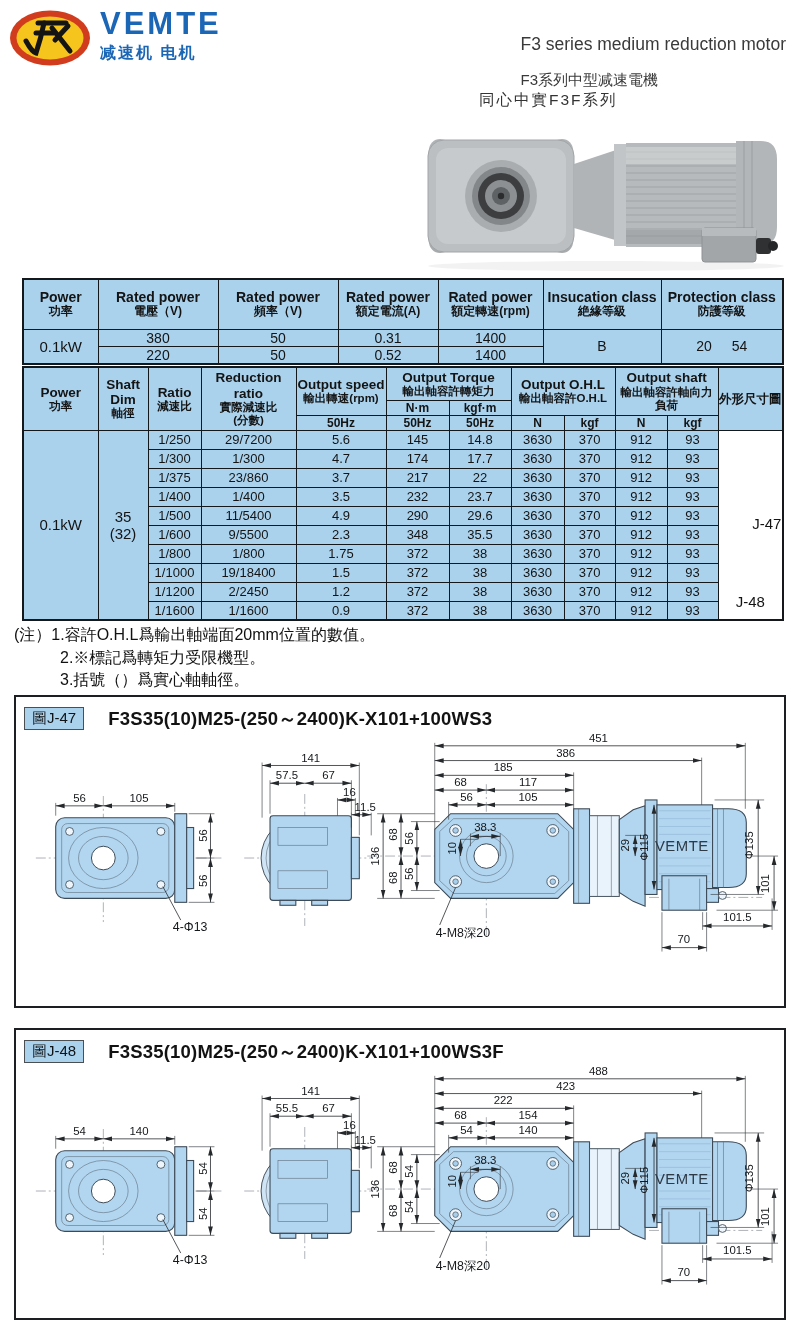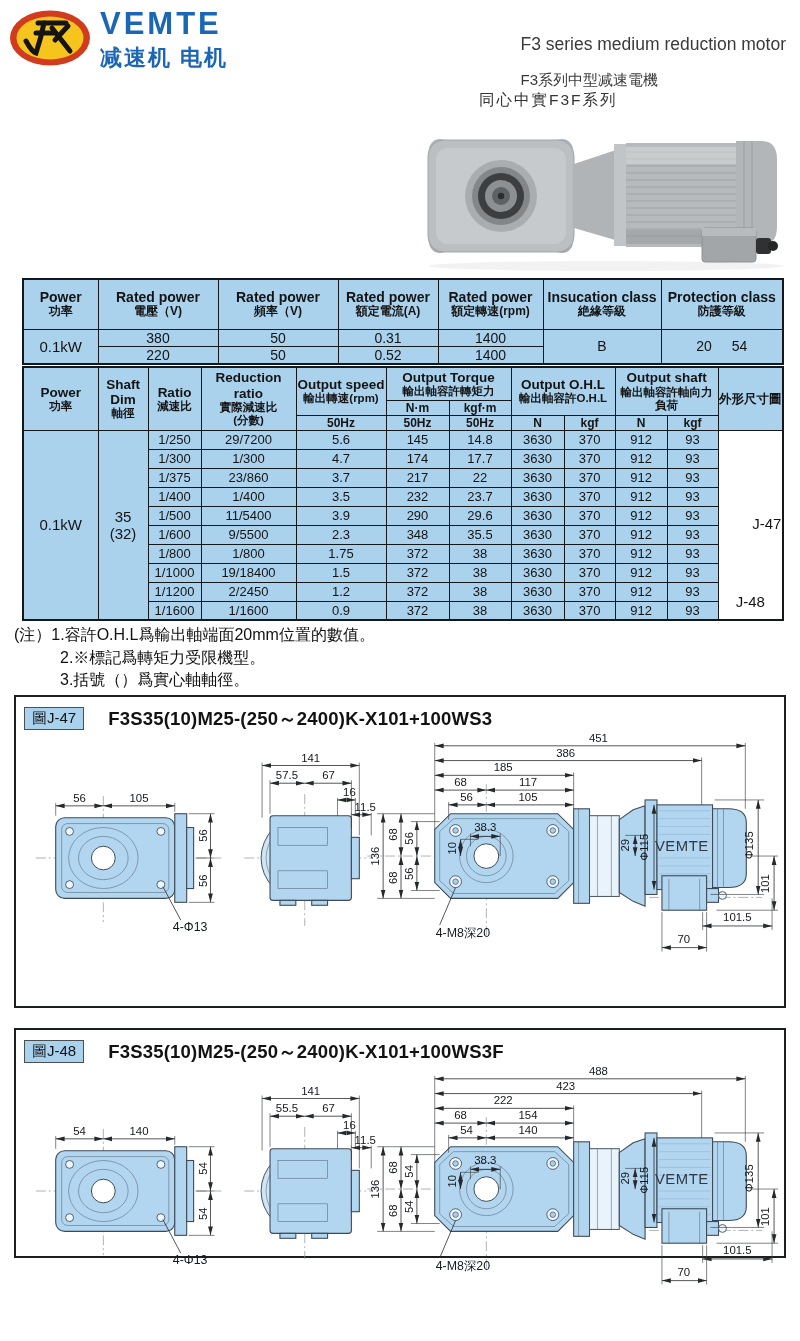--- a/index.html
+++ b/index.html
@@ -3,21 +3,21 @@
 <meta charset="utf-8">
 <style>
   *{margin:0;padding:0;box-sizing:border-box}
   html,body{width:800px;height:1341px;background:#fff;font-family:"Liberation Sans",sans-serif;color:#141414;overflow:hidden}
   body{position:relative}
   .abs{position:absolute}
 
   
   .logo-wrap{position:absolute;left:8px;top:8px;display:flex;align-items:flex-start;gap:8px}
   .brand-text{color:#1b66b5;font-weight:bold;font-size:31px;letter-spacing:3px;line-height:1.05}
-  .brand-sub{color:#1b66b5;font-weight:bold;font-size:22px;letter-spacing:2px;margin-top:2px}
+  .brand-sub{color:#1b66b5;font-weight:bold;font-size:16px;letter-spacing:2px;margin-top:2px}
   .rtitle{position:absolute;right:14px;top:34px;text-align:left;color:#3a3a3a}
   .rtitle .en{font-size:17.5px}
   .rtitle .cn{font-size:15px;margin-top:16px}
   .series{position:absolute;left:479px;top:90px;font-size:15.5px;color:#333;letter-spacing:2px}
 
   
   table{border-collapse:collapse;table-layout:fixed}
   .t1,.t2{position:absolute;left:22px;width:760px;background:#aad2ed}
   .t1{top:278px}
   .t2{top:366px}
@@ -40,21 +40,21 @@
   .t2 td.dimcol{background:#fff;position:relative;font-size:15px}
   .dimref{position:absolute;left:0;width:100%;text-align:center}
 
   
   .notes{position:absolute;left:14px;top:624px;font-size:16px;line-height:22.5px;color:#111}
   .notes .n2{padding-left:46px}
 
   
   .figure-panel{position:absolute;left:14px;width:772px;border:2px solid #1c1f22;background:#fff}
   .fp0{top:695px;height:313px}
-  .fp1{top:1028px;height:230px}
+  .fp1{top:1028px;height:292px}
   .fig-head{display:flex;align-items:center;gap:24px;padding:7px 0 0 8px;height:36px}
   .fig-badge{background:#aad2ed;border:1px solid #4a4f54;font-size:15px;padding:1px 7px;color:#101316}
   .fig-title{font-weight:bold;font-size:18.5px;color:#121212;letter-spacing:0.2px}
   .fig-svg{display:block;margin-left:2px}
 
   
   .part{fill:#b2d6f0;stroke:#3d4a57;stroke-width:1.1}
   .part-light{fill:#e9f3fb;stroke:#44525e;stroke-width:1}
   .cover{fill:#cfe4f5;stroke:#44525e;stroke-width:1}
   .tn{stroke:#5d6d7c;stroke-width:0.6;fill:none}
@@ -324,21 +324,21 @@
         <td>232</td>
         <td>23.7</td>
         <td>3630</td>
         <td>370</td>
         <td>912</td>
         <td>93</td>
       </tr>
       <tr>
         <td>1/500</td>
         <td>11/5400</td>
-        <td>3.9</td>
+        <td>4.9</td>
         <td>290</td>
         <td>29.6</td>
         <td>3630</td>
         <td>370</td>
         <td>912</td>
         <td>93</td>
       </tr>
       <tr>
         <td>1/600</td>
         <td>9/5500</td>

